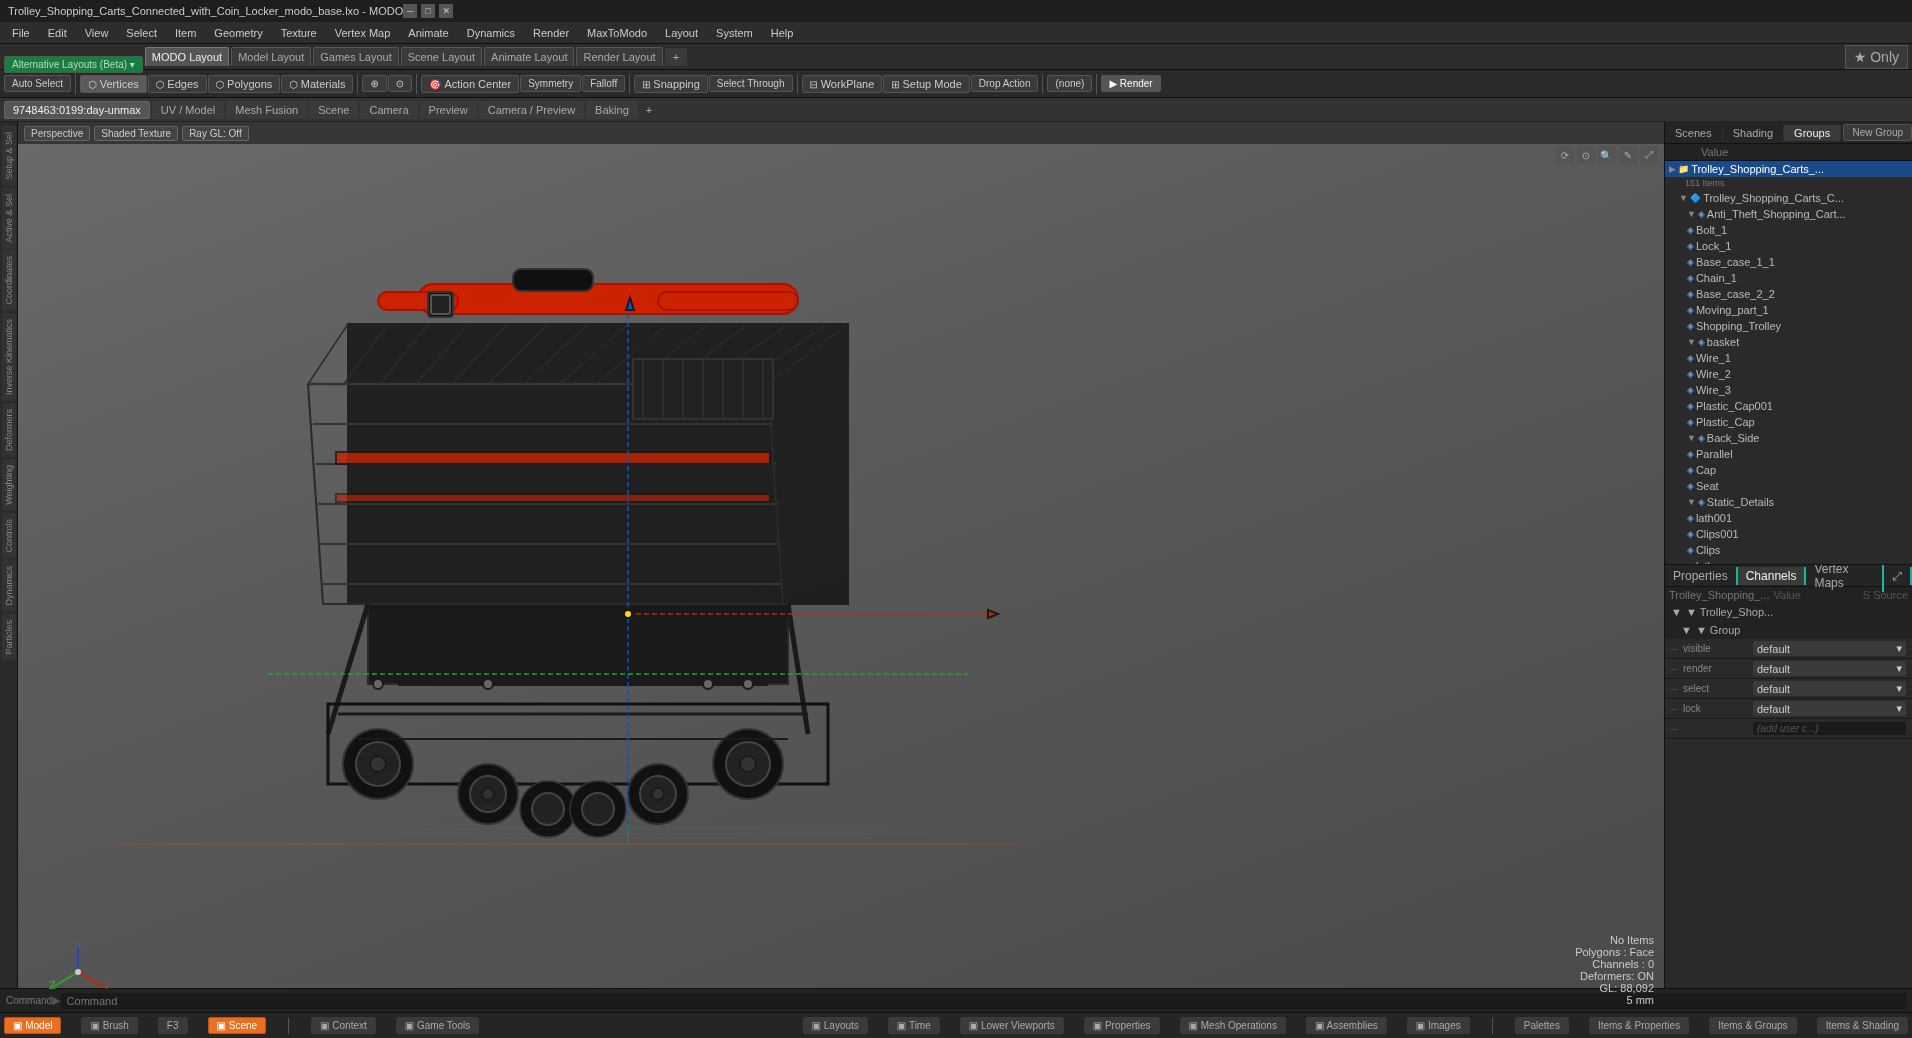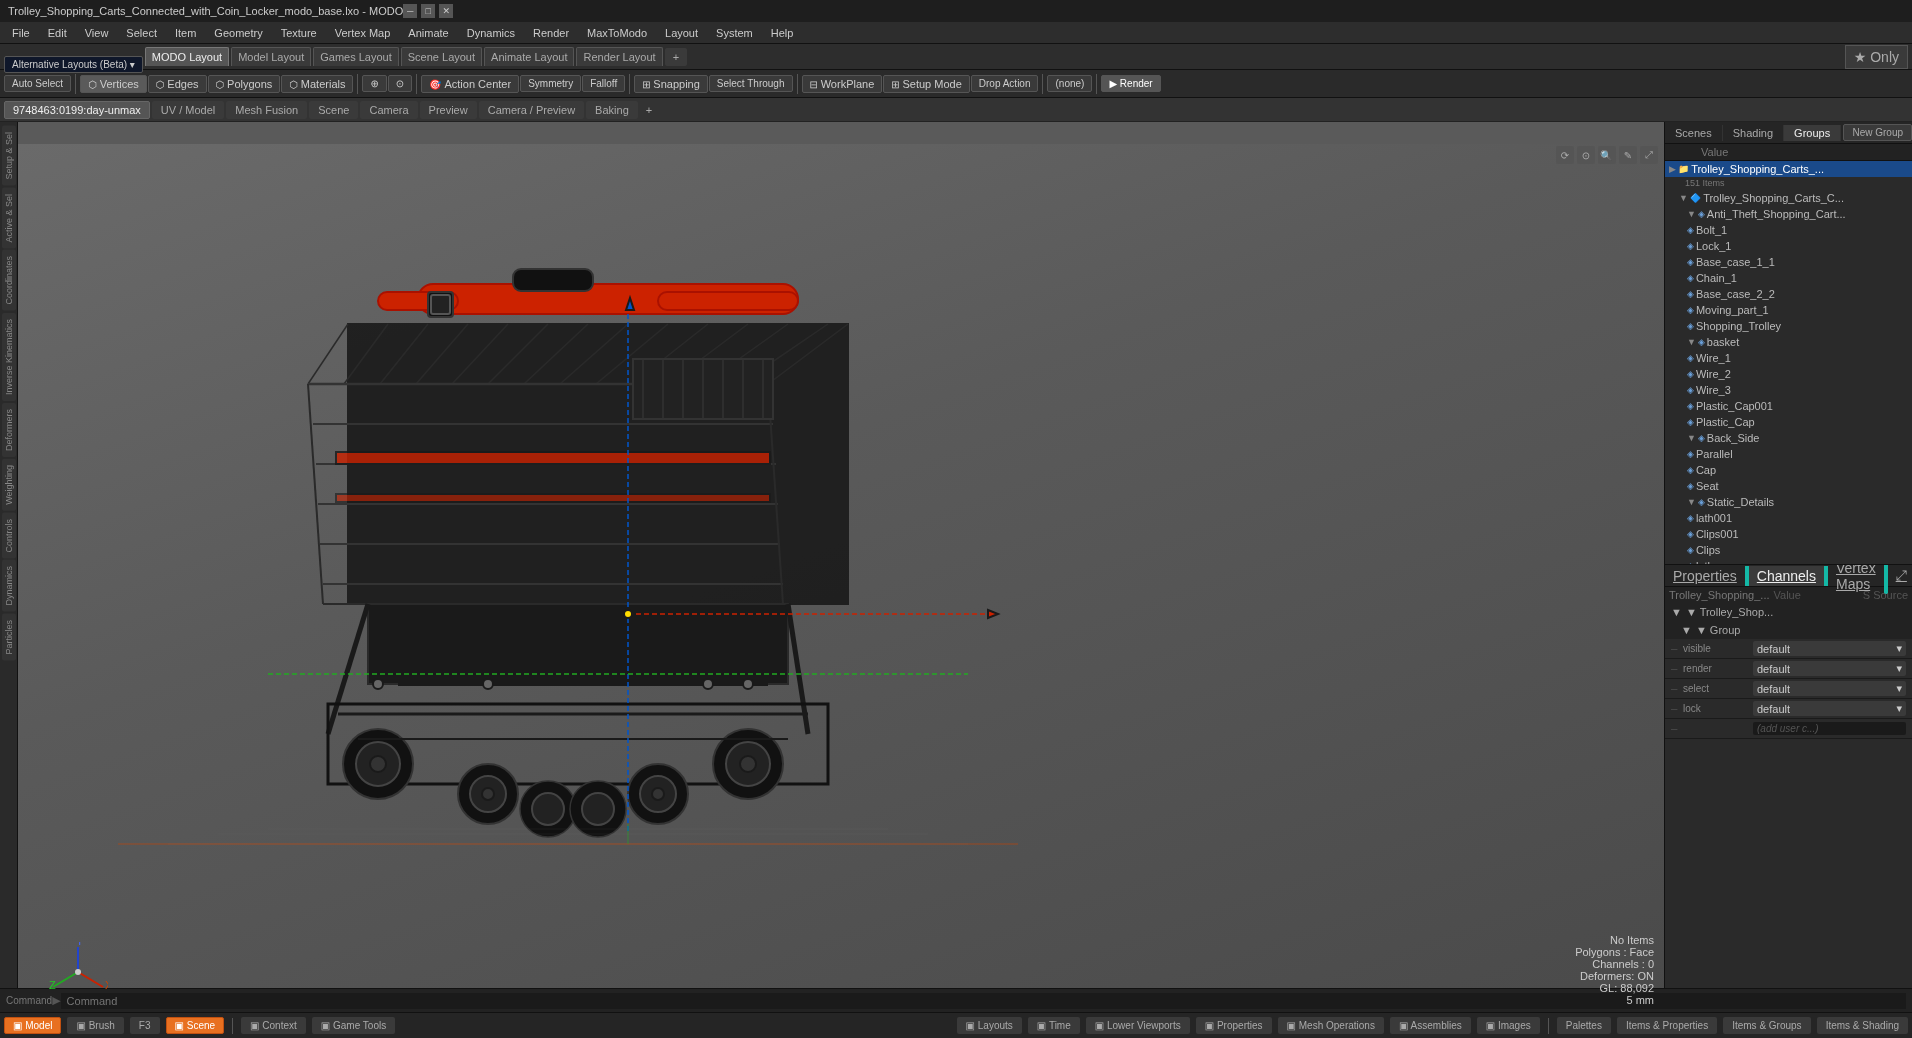--- a/index.html
+++ b/index.html
@@ -277,23 +277,22 @@
       display: flex;
       background: #252525;
       border-bottom: 1px solid #111;
       height: 22px;
       align-items: center;
     }
     .prop-tab {
       padding: 2px 8px;
       color: #aaa;
       cursor: pointer;
-      font-size: 14px;
-      border-right: 4px solid #14b8a6;
-      text-decoration: underline;
+      font-size: 12px;
+      border-right: 2px solid #14b8a6;
     }
     .prop-tab.active { background: #3a3a3a; color: #eee; }
 
     .prop-row {
       display: flex;
       align-items: center;
       padding: 2px 6px;
       border-bottom: 1px solid #1a1a1a;
       min-height: 20px;
     }
@@ -328,21 +327,21 @@
       gap: 4px;
     }
 
     
     #bottom-toolbar {
       background: #252525;
       height: 26px;
       display: flex;
       align-items: center;
       padding: 0 4px;
-      gap: 6px;
+      gap: 20px;
       border-top: 1px solid #111;
       position: absolute;
       bottom: 0;
       left: 0;
       right: 0;
     }
     .btm-btn {
       padding: 2px 8px;
       background: #3a3a3a;
       color: #aaa;
@@ -451,21 +450,21 @@
   <span class="menu-item">Dynamics</span>
   <span class="menu-item">Render</span>
   <span class="menu-item">MaxToModo</span>
   <span class="menu-item">Layout</span>
   <span class="menu-item">System</span>
   <span class="menu-item">Help</span>
 </div>
 
 <div id="layout-tabs">
   <div class="layout-tabs-left">
-    <div class="tb-btn" style="background:#0f172a;font-size:10px;margin-top:15px;">Alternative Layouts (Beta) ▾</div>
+    <div class="tb-btn" style="background:#15803d;font-size:10px;margin-top:15px;">Alternative Layouts (Beta) ▾</div>
     <div class="layout-tab active">MODO Layout</div>
     <div class="layout-tab">Model Layout</div>
     <div class="layout-tab">Games Layout</div>
     <div class="layout-tab">Scene Layout</div>
     <div class="layout-tab">Animate Layout</div>
     <div class="layout-tab">Render Layout</div>
     <div class="layout-tab-add">+</div>
   </div>
   <div class="only-btn">★ Only</div>
 </div>
@@ -655,20 +654,25 @@
           <line x1="30" y1="30" x2="30" y2="5" stroke="#2244cc" stroke-width="2"></line>
           <line x1="30" y1="30" x2="5" y2="45" stroke="#22aa22" stroke-width="2"></line>
           <text x="57" y="47" fill="#cc4400" font-size="9">X</text>
           <text x="28" y="3" fill="#4466ff" font-size="9">Y</text>
           <text x="1" y="47" fill="#22cc22" font-size="9">Z</text>
           <circle cx="30" cy="30" r="3" fill="#ccc"></circle>
         </svg>
       </div>
     </div>
 
+    <div id="viewport-topbar">
+      <div class="vp-btn">Perspective</div>
+      <div class="vp-btn">Shaded Texture</div>
+      <div class="vp-btn">Ray GL: Off</div>
+    </div>
 
     <div id="viewport-icons">
       <div class="vp-icon">⟳</div>
       <div class="vp-icon">⊙</div>
       <div class="vp-icon">🔍</div>
       <div class="vp-icon">✎</div>
       <div class="vp-icon">⤢</div>
     </div>
   </div>
 

